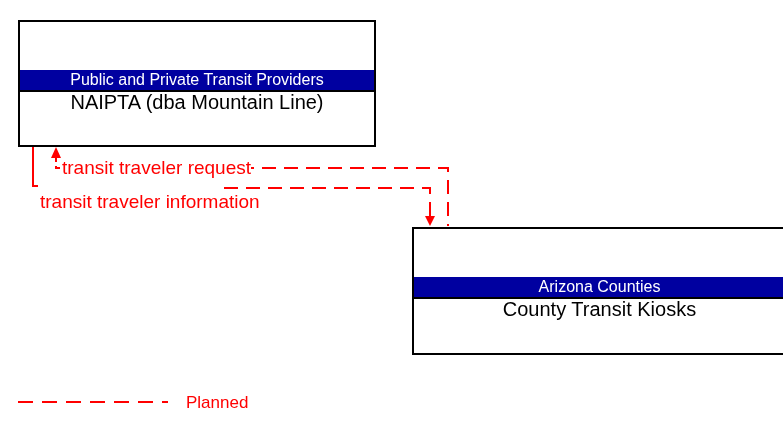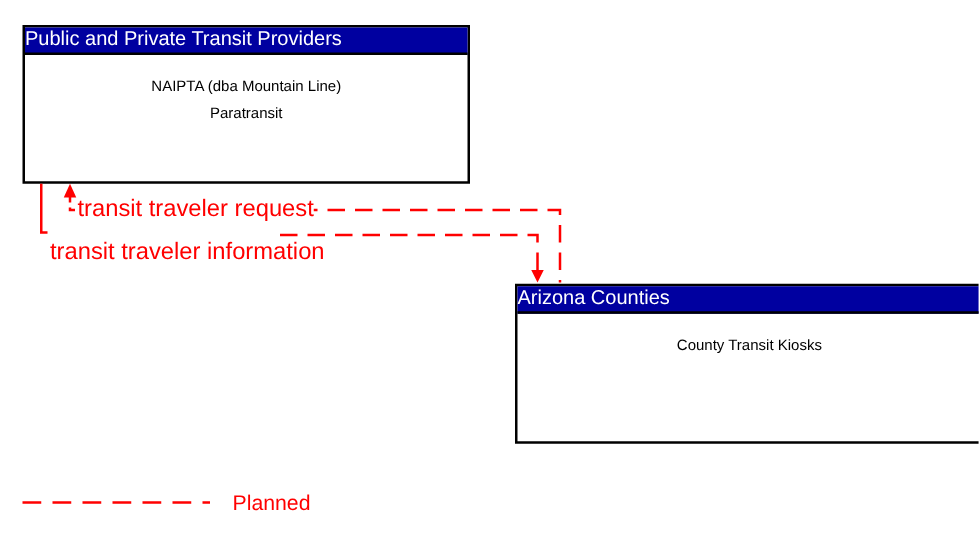--- a/index.html
+++ b/index.html
@@ -24,31 +24,32 @@
     background:#fff;
     box-sizing:border-box;
   }
   .entity-box.box1{left:18px;top:20px;width:358px;height:127px;}
   .entity-box.box2{left:412px;top:227px;width:375px;height:128px;}
   .entity-header{
     background:var(--header-bg);
     color:var(--header-text);
     border-bottom:2px solid var(--box-border);
     height:20px;line-height:20px;
-    text-align:left;
+    text-align:center;
     font-size:16px;
     white-space:nowrap;
     overflow:hidden;
+    margin-top:48px;
   }
   .entity-body{
     color:var(--body-text);
     text-align:center;
-    font-size:12px;
+    font-size:20px;
     line-height:21px;
-    padding-top:15px;
+    padding-top:0;
   }
   .flow-label{
     position:absolute;
     color:var(--flow);
     font-size:19px;
     line-height:14px;
     white-space:nowrap;
     background:var(--background);
   }
   #label-request{left:62px;top:161px;}
@@ -67,21 +68,20 @@
 </style>
 </head>
 <body>
 
 <div class="canvas">
 
   <div class="entity-box box1">
     <div class="entity-header">Public and Private Transit Providers</div>
     <div class="entity-body">
       <div>NAIPTA (dba Mountain Line)</div>
-      <div>Paratransit</div>
     </div>
   </div>
 
   <div class="entity-box box2">
     <div class="entity-header">Arizona Counties</div>
     <div class="entity-body">
       <div>County Transit Kiosks</div>
     </div>
   </div>
 

